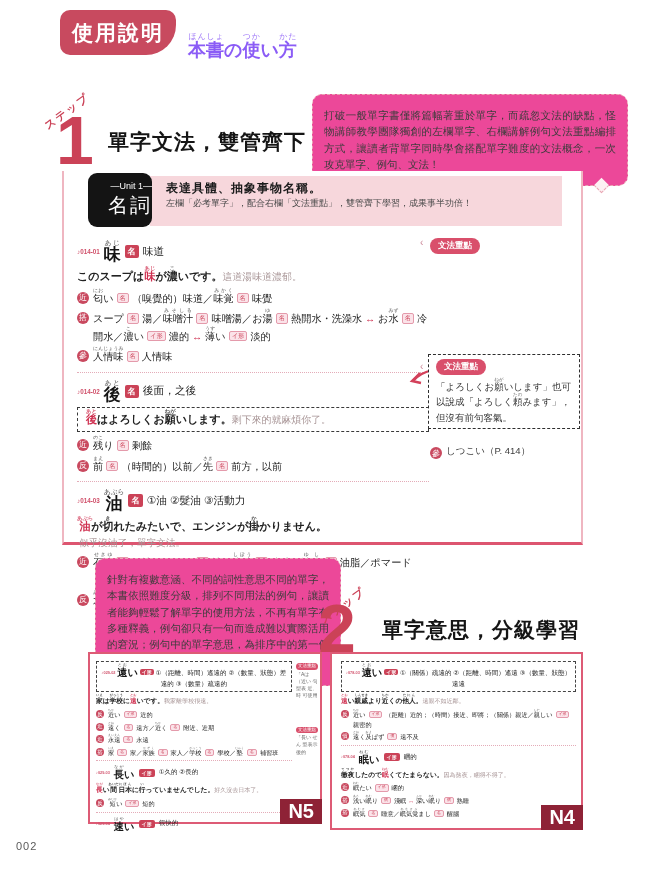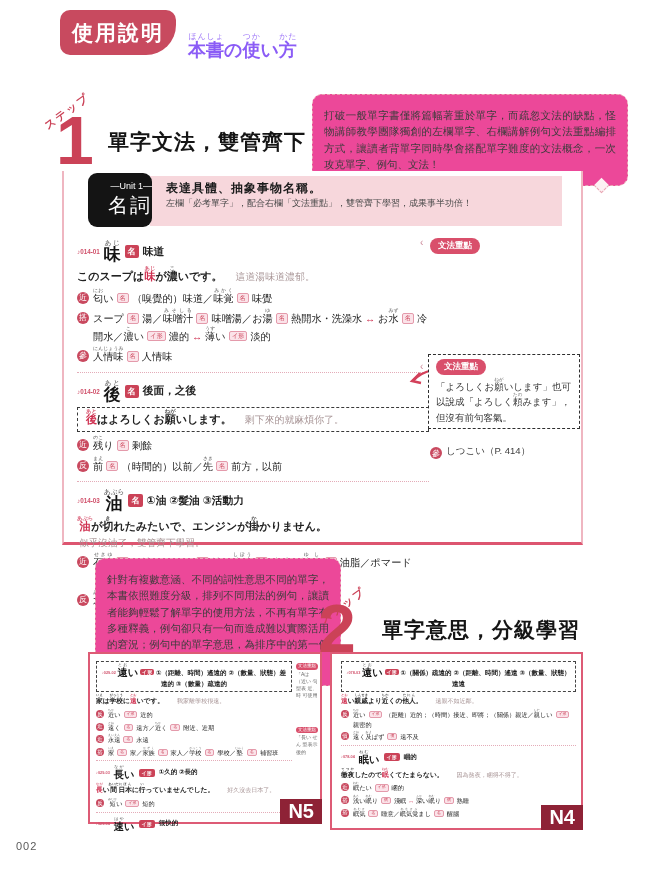--- a/index.html
+++ b/index.html
@@ -44,24 +44,24 @@
   .banner-sub{font-size:9px;color:#4a4a4a;}
 
   .vocab-col{position:absolute;left:13px;top:62px;width:352px;font-size:10.5px;}
   .entry{padding:6px 0 5px;}
   .entry + .entry{border-top:1px dotted #e4acb8;}
   .e-head{display:flex;align-items:center;gap:4px;margin-bottom:1px;}
   .audio{color:#d0506a;font-size:.6em;font-weight:bold;flex:none;}
   .word{font-size:1.6em;font-weight:bold;color:#141414;line-height:1.15;}
   .word rt{font-size:.4em;font-weight:normal;opacity:.8;}
   .pos{background:#cb4257;color:#fff;font-size:.78em;font-weight:bold;padding:1px 3px;border-radius:2px;flex:none;}
-  .mean{font-size:1.02em;font-weight:bold;}
+  .mean{font-size:1.02em;font-weight:normal;}
   .e-sent{font-size:1.05em;font-weight:bold;line-height:1.75;margin:1px 0;}
   .sboxed{border:1.5px dashed #3a3a3a;padding:2px 8px;margin:3px 0;}
-  .cn{color:#a89596;font-weight:normal;font-size:.9em;margin-left:13px;}
+  .cn{color:#a89596;font-weight:normal;font-size:.9em;margin-left:0;}
   .cn.block{margin:1px 0 2px 2px;font-size:.92em;}
   .e-line{display:flex;gap:4px;font-size:.97em;line-height:1.72;margin:1px 0;align-items:flex-start;}
   .cicon{flex:none;width:12px;height:12px;border-radius:50%;background:#c9495f;color:#fff;font-size:8px;
     display:flex;align-items:center;justify-content:center;margin-top:4px;}
   .ltxt{flex:1;}
   .badge{display:inline-block;font-size:.62em;border:1px solid #e49aab;color:#cb4257;background:#fbe3e9;
     padding:0 2px;margin:0 3px;vertical-align:2px;border-radius:2px;line-height:1.35;font-weight:normal;}
   .red{color:#cf3050;}
   ruby rt{font-size:.48em;opacity:.8;letter-spacing:0;}
 
@@ -161,21 +161,21 @@
           </div>
         </div>
         <div class="entry">
           <div class="e-head">
             <span class="audio">♪014-03</span> 
             <span class="word"><ruby>油<rt>あぶら</rt></ruby></span> 
             <span class="pos">名</span> 
             <span class="mean">①油 ②髮油 ③活動力</span>
           </div>
           <div class="e-sent"><span class="jp"><span class="red"><ruby>油<rt>あぶら</rt></ruby></span>が<ruby>切<rt>き</rt></ruby>れたみたいで、エンジンが<ruby>掛<rt>か</rt></ruby>かりません。</span></div>
-          <div class="cn block">似乎沒油了，雙管齊下學習。</div>
+          <div class="cn block">似乎沒油了，單字文法。</div>
           <div class="e-line">
             <span class="cicon">近</span>
             <span class="ltxt"><ruby>石油<rt>せきゆ</rt></ruby><span class="badge">名</span>石油／オイル<span class="badge">名</span>油／<ruby>脂肪<rt>しぼう</rt></ruby><span class="badge">名</span>脂肪／<ruby>油脂<rt>ゆし</rt></ruby><span class="badge">名</span>油脂／ポマード<span class="badge">名</span>男用髮油</span>
           </div>
           <div class="e-line">
             <span class="cicon">反</span>
             <span class="ltxt"><ruby>水<rt>みず</rt></ruby><span class="badge">名</span>水</span>
           </div>
         </div>
       </div>

